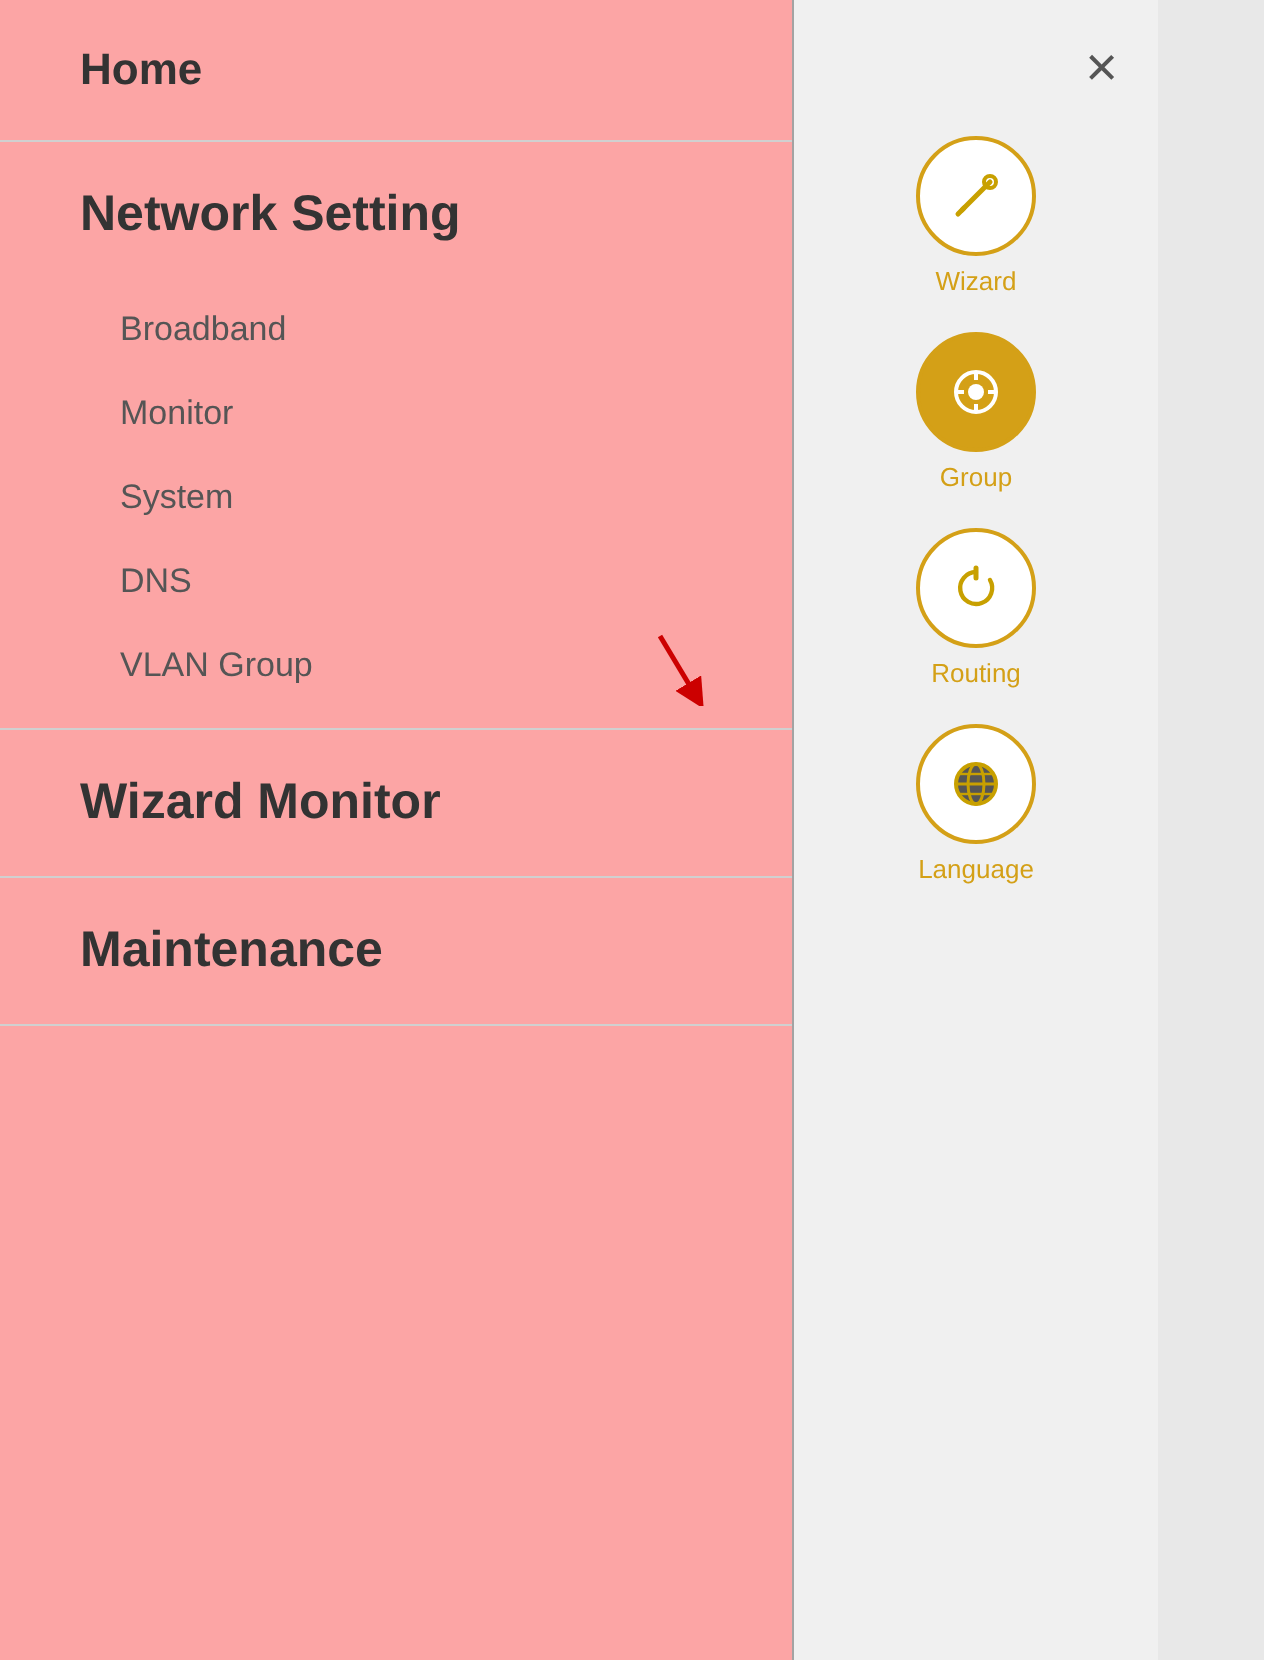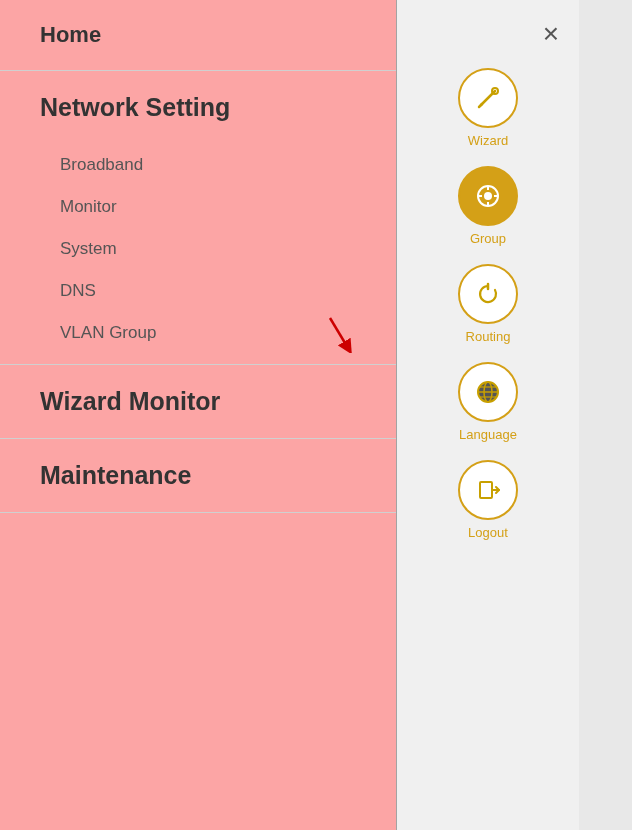--- a/index.html
+++ b/index.html
@@ -210,24 +210,14 @@
         <circle cx="15" cy="15" r="10" stroke="#c8a000" stroke-width="2" fill="#555"></circle>
         <ellipse cx="15" cy="15" rx="4" ry="10" stroke="#c8a000" stroke-width="1.5" fill="none"></ellipse>
         <line x1="5" y1="15" x2="25" y2="15" stroke="#c8a000" stroke-width="1.5"></line>
         <line x1="7" y1="10" x2="23" y2="10" stroke="#c8a000" stroke-width="1.2"></line>
         <line x1="7" y1="20" x2="23" y2="20" stroke="#c8a000" stroke-width="1.2"></line>
       </svg>
     </div>
     <span class="icon-label">Language</span>
   </div>
 
-  <div class="icon-btn">
-    <div class="icon-circle">
-      <svg viewBox="0 0 30 30" fill="none">
-        <rect x="7" y="7" width="12" height="16" rx="1" stroke="#c8a000" stroke-width="2" fill="none"></rect>
-        <line x1="19" y1="15" x2="26" y2="15" stroke="#c8a000" stroke-width="2" stroke-linecap="round"></line>
-        <polyline points="23,12 26,15 23,18" stroke="#c8a000" stroke-width="2" fill="none" stroke-linecap="round" stroke-linejoin="round"></polyline>
-      </svg>
-    </div>
-    <span class="icon-label">Logout</span>
-  </div>
 
 </div>
 
 </body></html>

